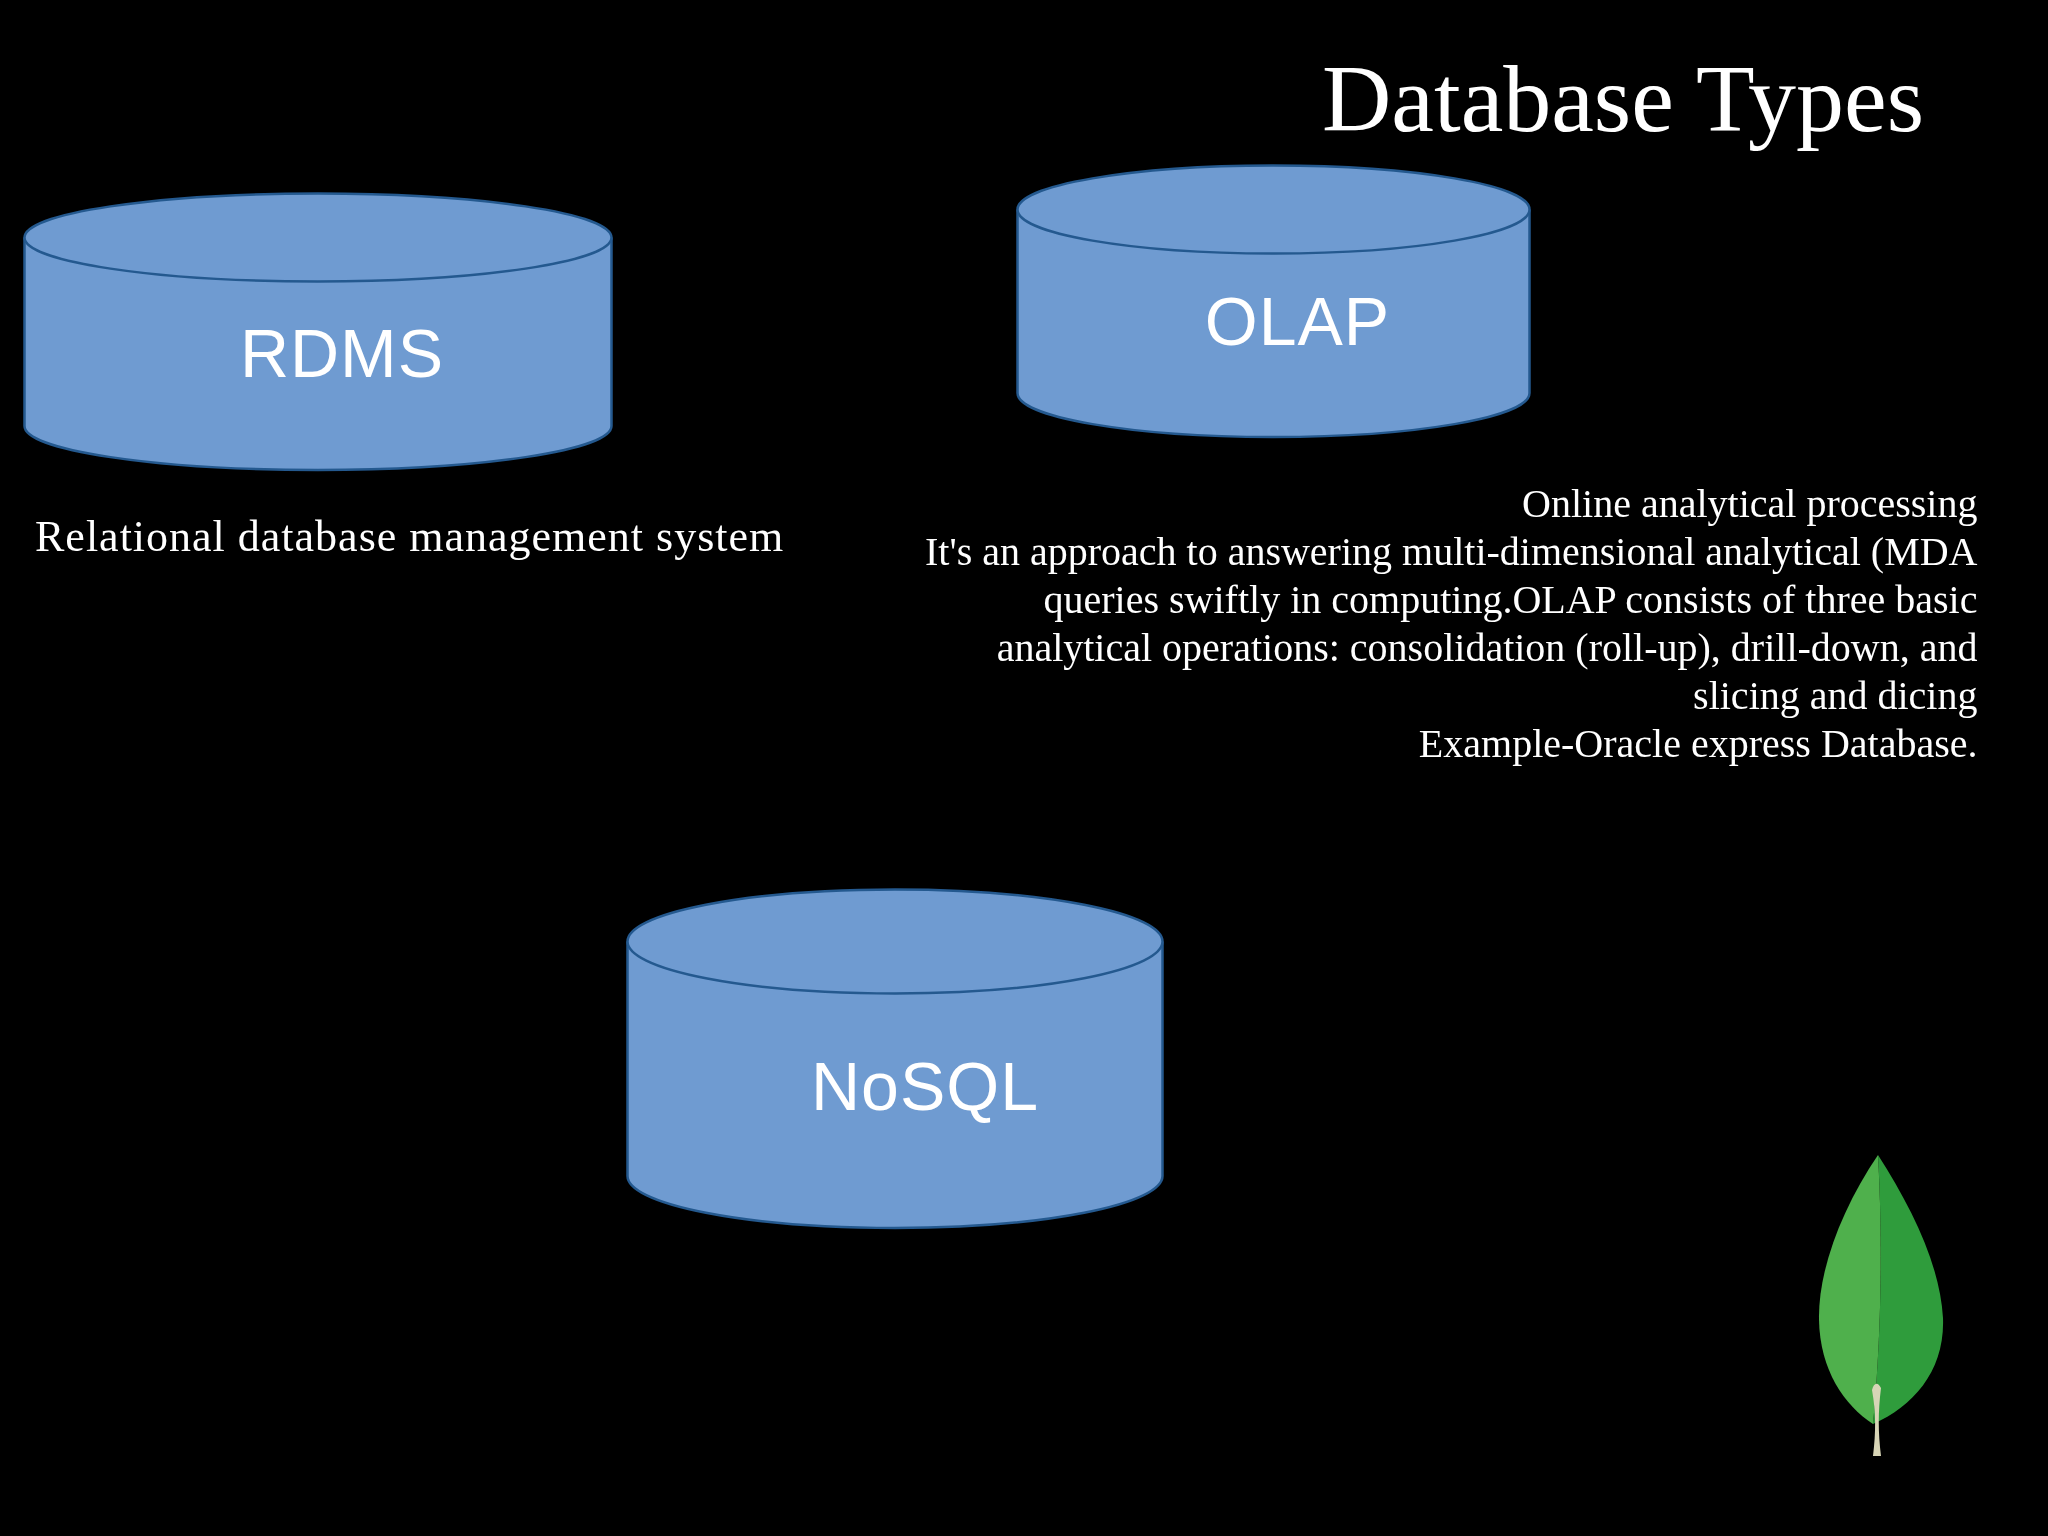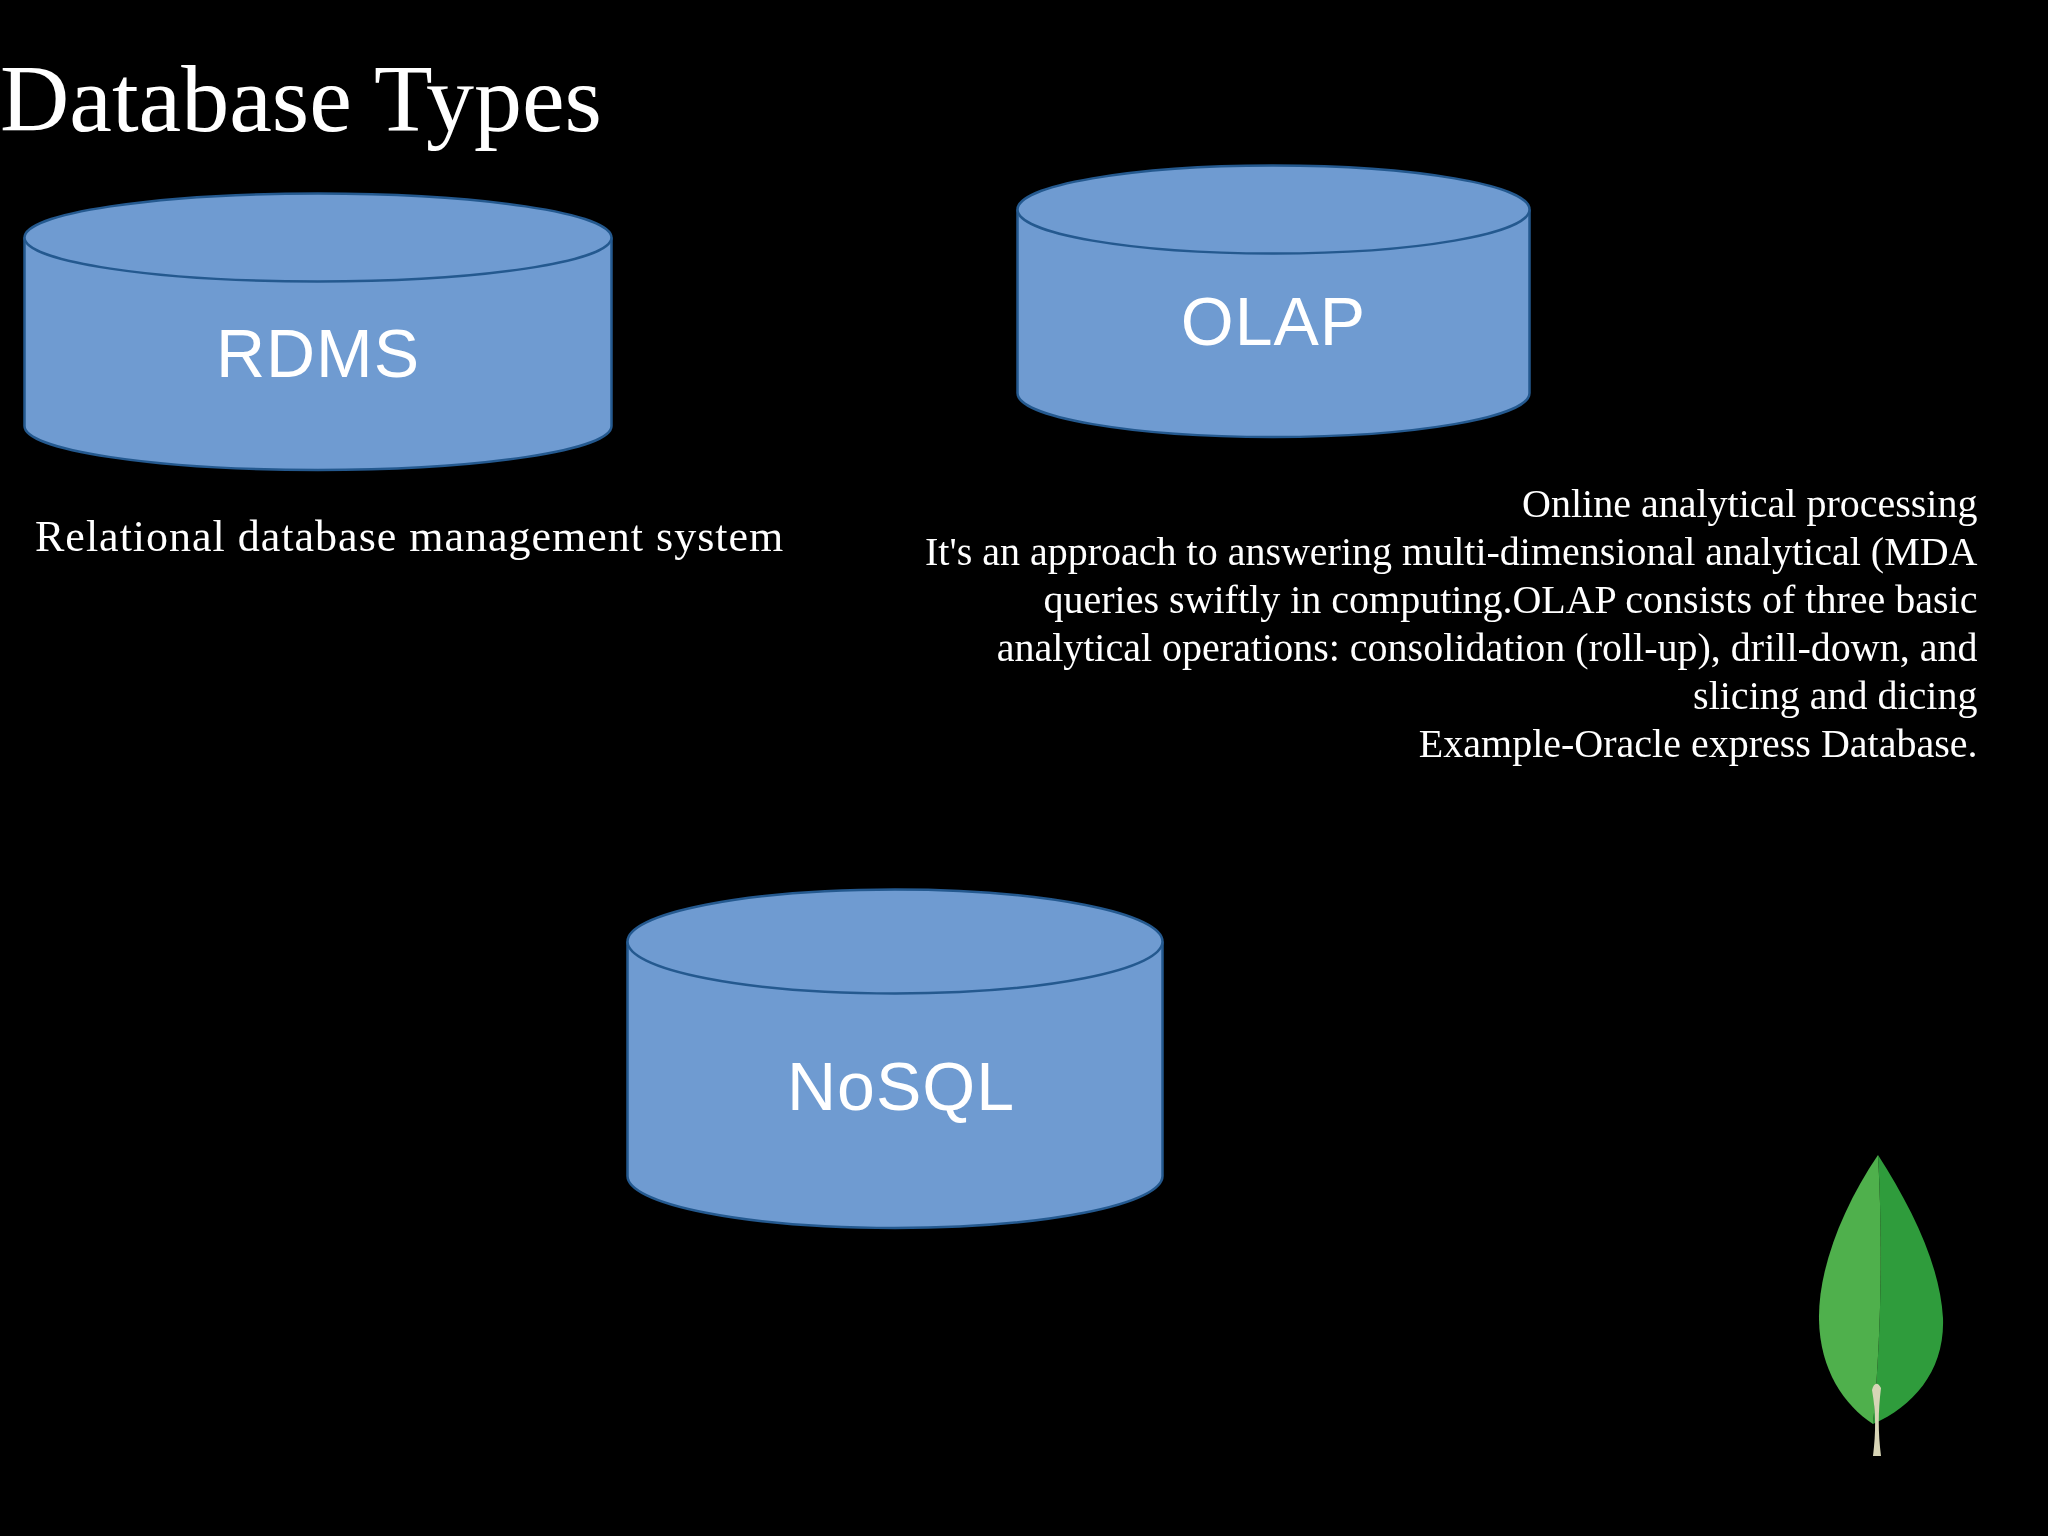--- a/index.html
+++ b/index.html
@@ -6,40 +6,41 @@
   .stage {
     position:relative;
     width:2048px; height:1536px;
     background:var(--background, #000000);
     overflow:hidden;
     font-family:"Liberation Serif", serif;
     color:var(--text, #ffffff);
   }
   .title {
     position:absolute; top:46px; left:0; width:1924px;
-    text-align:left;
+    text-align:right;
     font-size:96px; line-height:1.1;
     font-family:"Liberation Serif", serif;
   }
   .cyl { position:absolute; display:block; }
   .cyl-body, .cyl-top {
     fill:var(--cylinder-fill, #6f9bd1);
     stroke:var(--cylinder-stroke, #24598f);
     stroke-width:2.5px;
   }
   #rdms-cyl  { left:23px;   top:192px; width:590px; height:282px; }
   #olap-cyl  { left:1016px; top:164px; width:515px; height:277px; }
   #nosql-cyl { left:626px;  top:888px; width:538px; height:344px; }
 
   .db-label {
     position:absolute;
     font-family:"Liberation Sans", sans-serif;
     font-size:68px; line-height:68px;
     text-align:center; color:#ffffff;
     letter-spacing:1px;
+    padding-left:24px;
   }
   #rdms-label  { left:23px;   top:319px;  width:590px; }
   #olap-label  { left:1016px; top:287px;  width:515px; }
   #nosql-label { left:626px;  top:1052px; width:550px; }
 
   .caption {
     position:absolute;
     font-size:44px; line-height:1.15;
     white-space:nowrap;
   }

